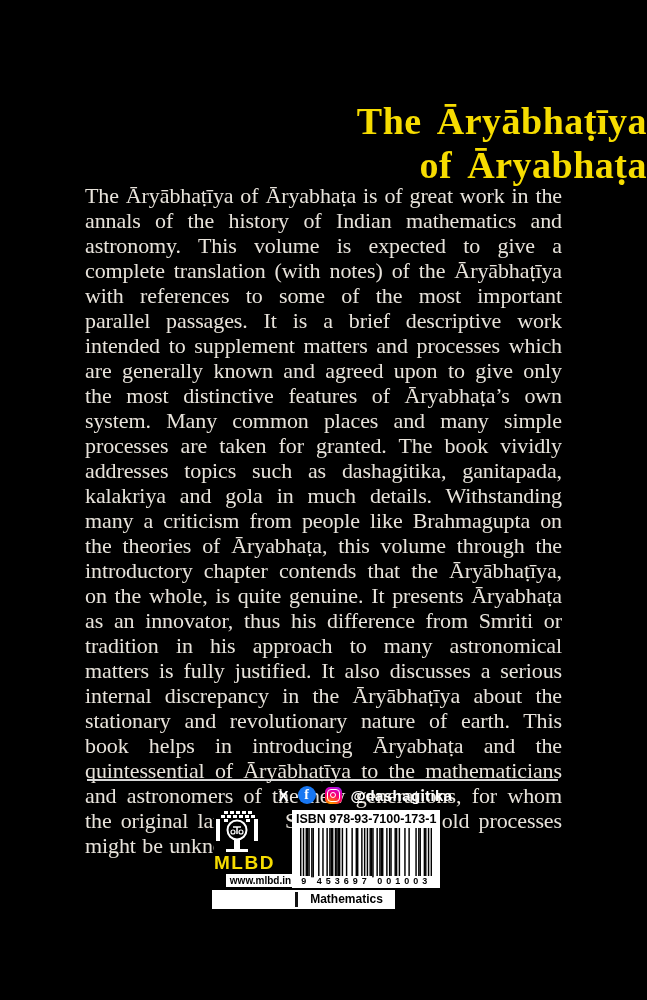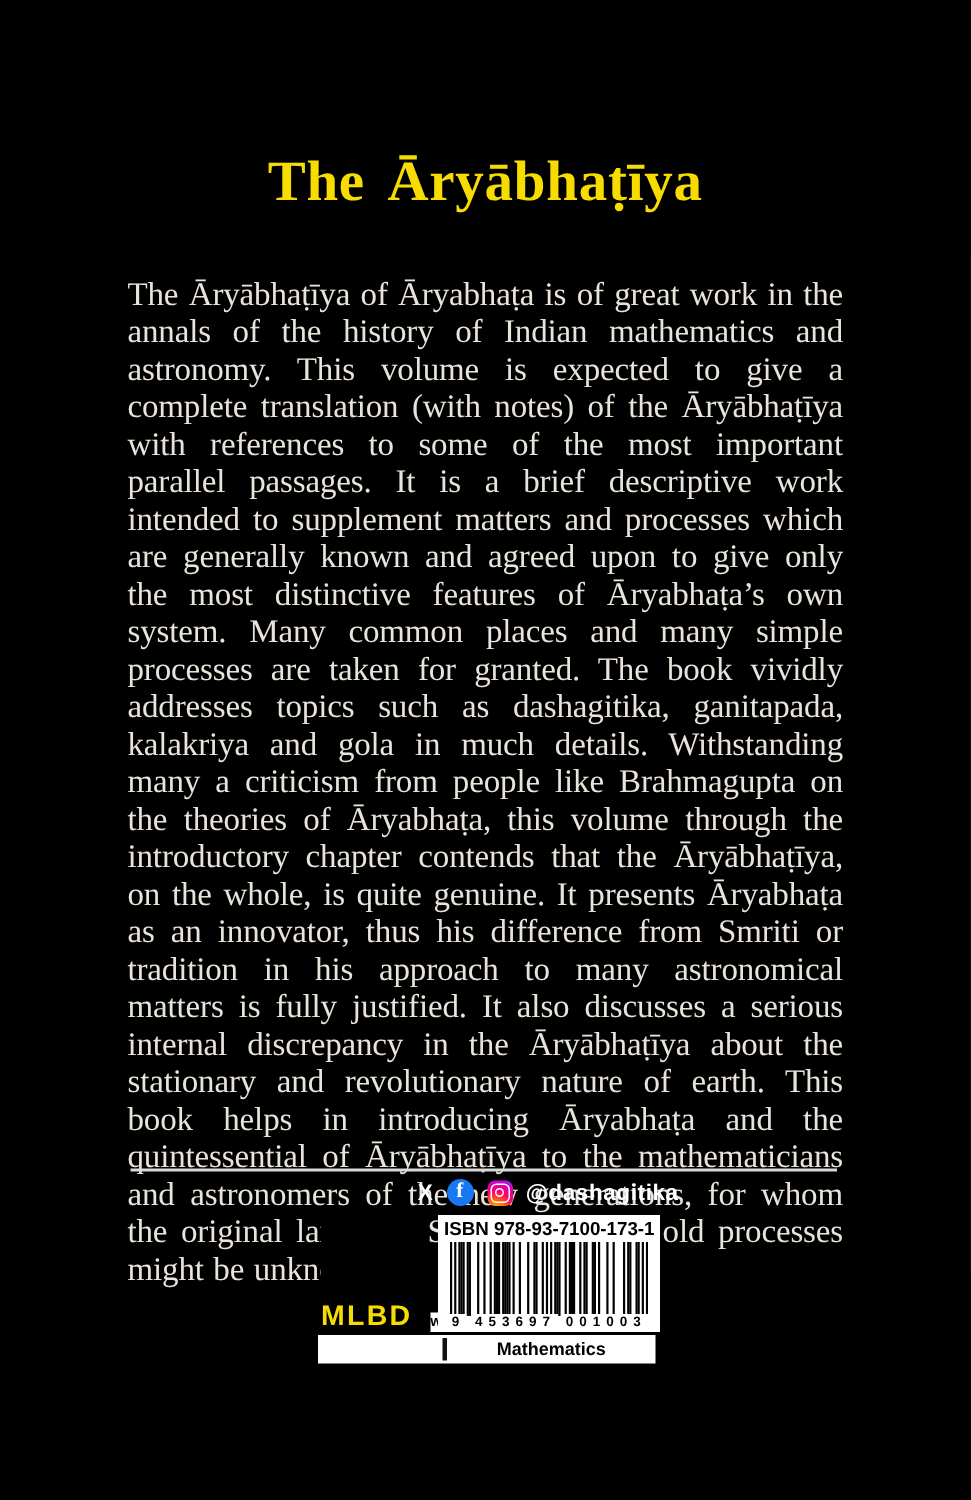--- a/index.html
+++ b/index.html
@@ -1,58 +1,58 @@
 <!DOCTYPE html>
 <html style="--background: #000000; --title: #f6dc00; --body_text: #e8e3db; --divider: #d9d9d9; --facebook: #1877f2;"><head>
 <meta charset="utf-8">
 <style>
   html,body{margin:0;padding:0;background:#222;}
   .cover{position:relative;width:647px;height:1000px;background:var(--background,#000);overflow:hidden;margin:0 auto;
          font-family:"Liberation Serif","DejaVu Serif",serif;}
-  .title{position:absolute;top:74px;left:0;right:0;text-align:center;color:var(--title,#f6dc00);
+  .title{position:absolute;top:74px;left:0;right:0;text-align:right;color:var(--title,#f6dc00);
          font-weight:700;font-size:38px;line-height:44px;word-spacing:5px;letter-spacing:.5px;}
   .blurb{position:absolute;top:183px;left:85px;width:477px;color:var(--body_text,#e8e3db);
          font-size:22px;line-height:25px;text-align:justify;letter-spacing:-0.1px;word-spacing:1px;margin:0;}
   .divider{position:absolute;top:779px;left:87px;width:471px;height:2px;background:var(--divider,#d9d9d9);}
   .social{position:absolute;top:784px;left:0;right:0;height:22px;display:flex;align-items:center;
           justify-content:center;gap:9px;transform:translateX(42px);}
   .x-glyph{color:#fff;font-family:"Liberation Sans",sans-serif;font-weight:700;font-size:15px;line-height:17px;}
   .fb{width:18px;height:18px;border-radius:50%;background:var(--facebook,#1877f2);color:#fff;text-align:center;
       font-family:"Liberation Serif",serif;font-weight:700;font-size:14px;line-height:18px;}
   .ig{width:17px;height:17px;border-radius:5px;position:relative;
       background:radial-gradient(circle at 30% 120%, #ffd600 0%, #ff7a00 25%, #ff0069 55%, #d300c5 80%, #7638fa 100%);}
   .ig::before{content:"";position:absolute;inset:2px;border:1.6px solid #fff;border-radius:4px;}
   .ig::after{content:"";position:absolute;left:5.5px;top:5.5px;width:4px;height:4px;border:1.4px solid #fff;border-radius:50%;}
   .handle{color:#fff;font-family:"Liberation Sans",sans-serif;font-weight:700;font-size:15px;letter-spacing:.4px;}
   .pubblock{position:absolute;top:810px;left:214px;width:223px;height:78px;display:flex;gap:9px;}
-  .logobox{width:69px;background:#000;display:flex;flex-direction:row;align-items:flex-end;}
+  .logobox{width:69px;background:#000;display:flex;flex-direction:column;align-items:flex-start;}
   .logobox svg{display:block;margin-top:1px;}
   .mlbd{color:var(--title,#f6dc00);font-family:"Liberation Sans",sans-serif;font-weight:700;font-size:19px;
         line-height:20px;letter-spacing:1.5px;}
   .site{margin-top:1px;background:#fff;color:#000;font-family:"Liberation Sans",sans-serif;font-weight:700;
         font-size:10px;line-height:13px;width:100%;text-align:center;margin-left:12px;}
   .isbnbox{flex:1;background:#fff;padding:2px 4px 1px;display:flex;flex-direction:column;align-items:center;}
   .isbnlabel{font-family:"Liberation Sans",sans-serif;font-weight:700;font-size:12.5px;line-height:15px;color:#000;
              white-space:nowrap;}
   .barcode-wrap{position:relative;width:132px;height:58px;margin-top:1px;}
   .barcode-wrap svg{position:absolute;inset:0;width:100%;height:100%;}
   .bc-digits{position:absolute;left:0;right:0;bottom:0;display:flex;justify-content:space-between;
              font-family:"Liberation Sans",sans-serif;font-weight:700;font-size:9px;line-height:10px;color:#000;}
   .bc-digits span{background:#fff;letter-spacing:4px;padding:0 1px;}
-  .catstrip{position:absolute;top:890px;left:212px;width:225px;height:19px;background:#fff;}
+  .catstrip{position:absolute;top:890px;left:212px;width:183px;height:19px;background:#fff;}
   .catdiv{position:absolute;left:83px;top:2px;bottom:2px;width:2.5px;background:#111;}
   .catlabel{position:absolute;left:86px;right:0;top:0;bottom:0;text-align:center;color:#000;
             font-family:"Liberation Sans",sans-serif;font-weight:700;font-size:12px;line-height:19px;}
 </style>
 </head>
 <body>
 
 <div class="cover">
 
-  <h1 class="title"><span>The Āryābhaṭīya</span><br></h1>
+  <h1 class="title"><span>The Āryābhaṭīya</span><br><span>of Āryabhaṭa</span></h1>
 
   <p class="blurb">The Āryābhaṭīya of Āryabhaṭa is of great work in the annals of the history of Indian mathematics and astronomy. This volume is expected to give a complete translation (with notes) of the Āryābhaṭīya with references to some of the most important parallel passages. It is a brief descriptive work intended to supplement matters and processes which are generally known and agreed upon to give only the most distinctive features of Āryabhaṭa’s own system. Many common places and many simple processes are taken for granted. The book vividly addresses topics such as dashagitika, ganitapada, kalakriya and gola in much details. Withstanding many a criticism from people like Brahmagupta on the theories of Āryabhaṭa, this volume through the introductory chapter contends that the Āryābhaṭīya, on the whole, is quite genuine. It presents Āryabhaṭa as an innovator, thus his difference from Smriti or tradition in his approach to many astronomical matters is fully justified. It also discusses a serious internal discrepancy in the Āryābhaṭīya about the stationary and revolutionary nature of earth. This book helps in introducing Āryabhaṭa and the quintessential of Āryābhaṭīya to the mathematicians and astronomers of the new generations, for whom the original language Sanskrit and the old processes might be unknown.</p>
 
   <div class="divider"></div>
 
   <div class="social">
     <span class="x-glyph">X</span>
     <span class="fb">f</span>
     <span class="ig"></span>
     <span class="handle">@dashagitika</span>

